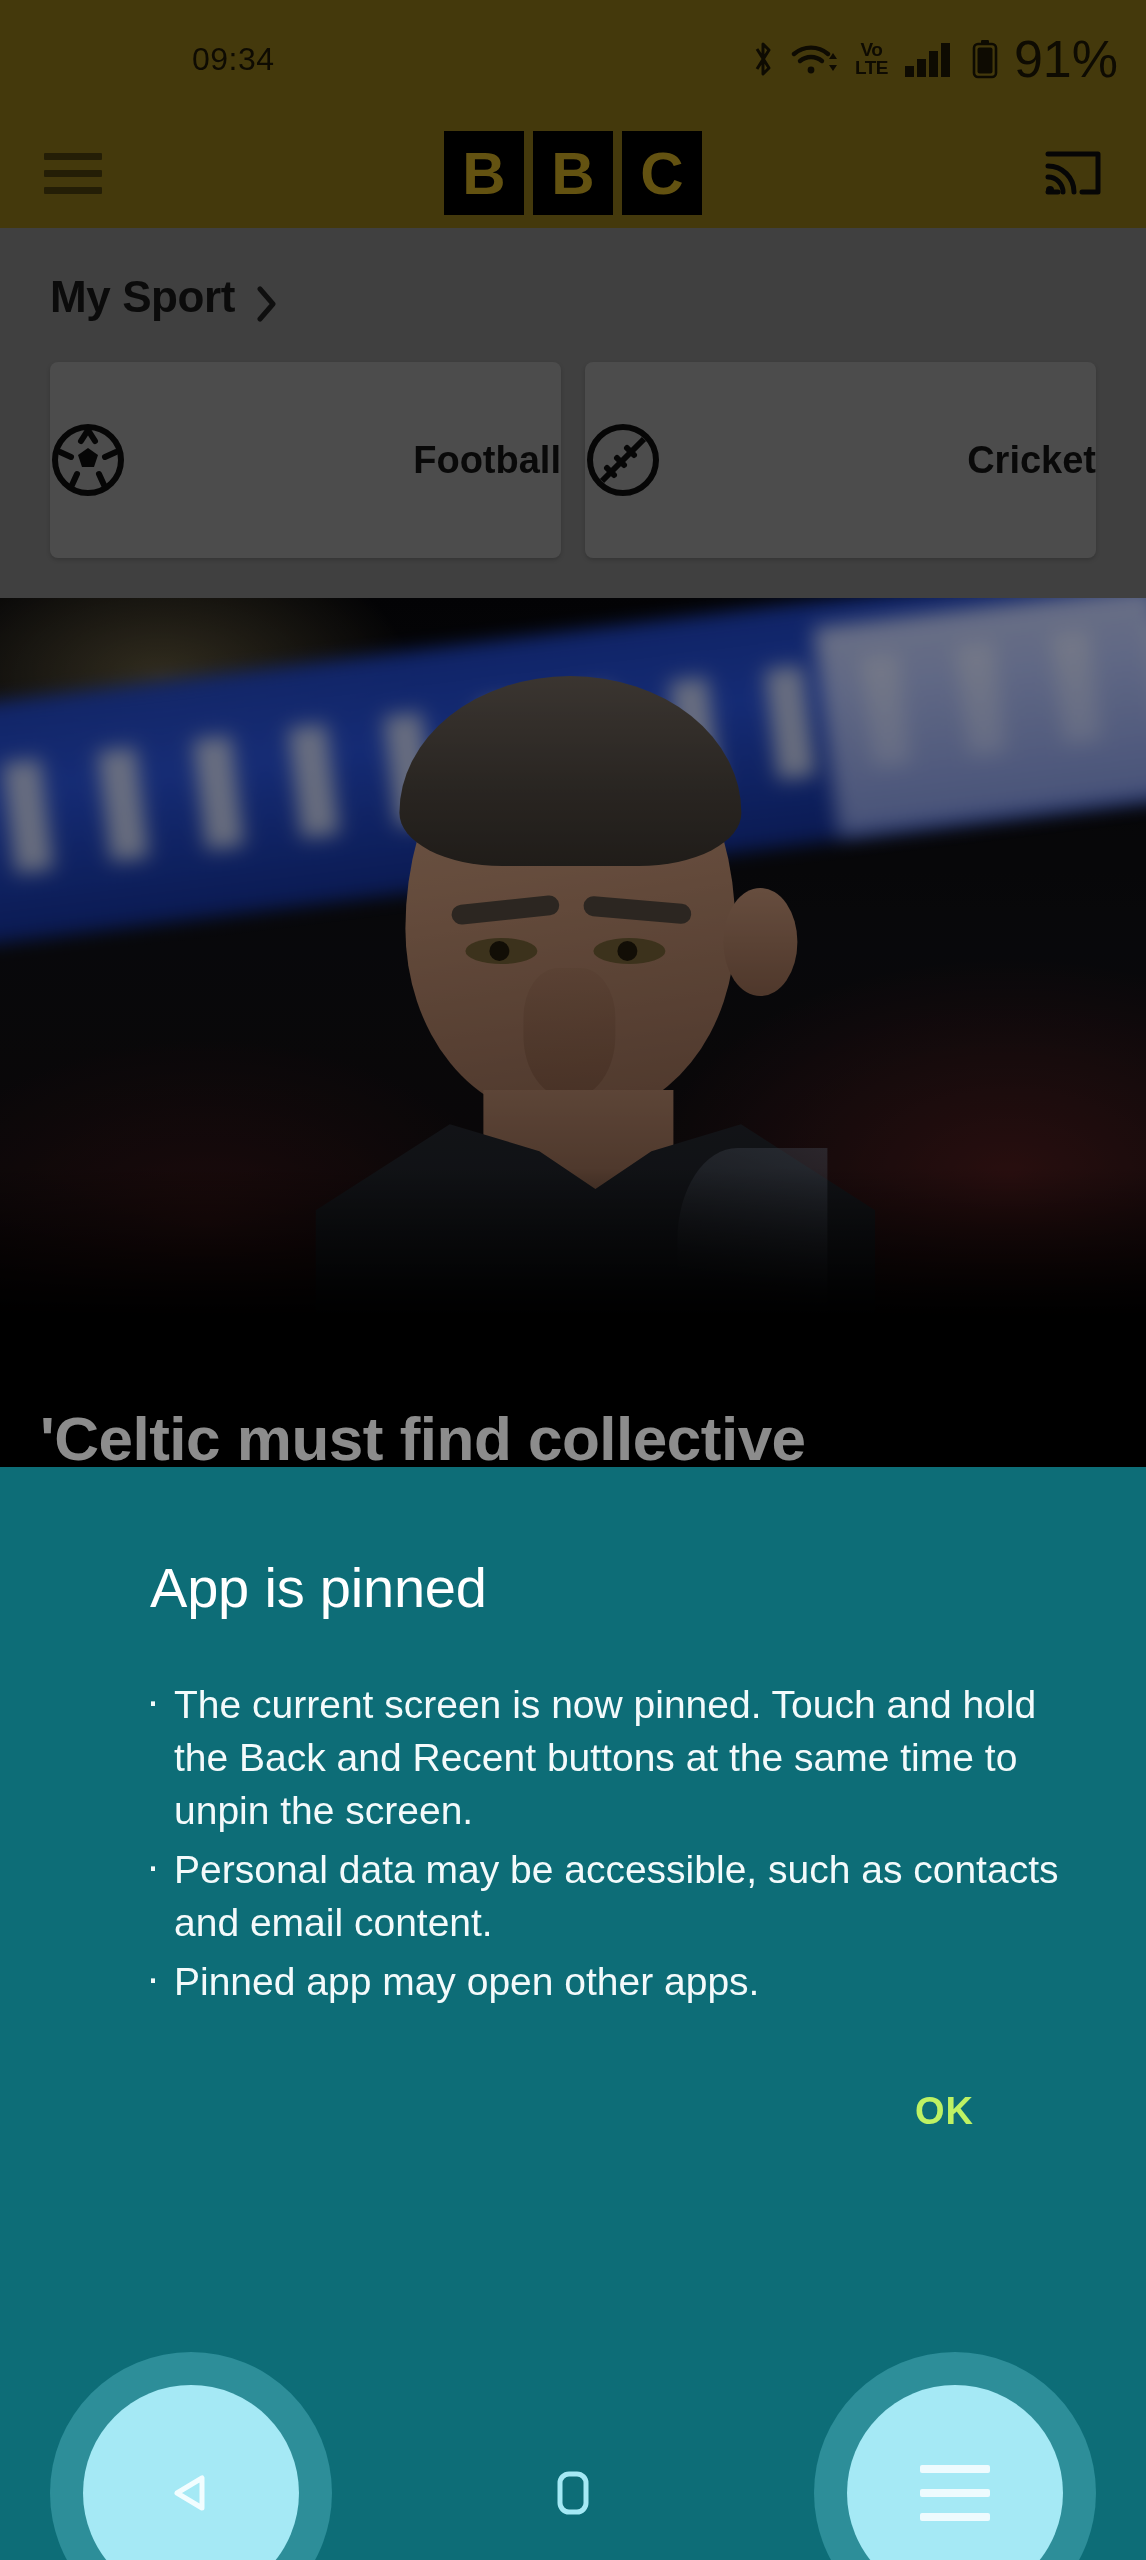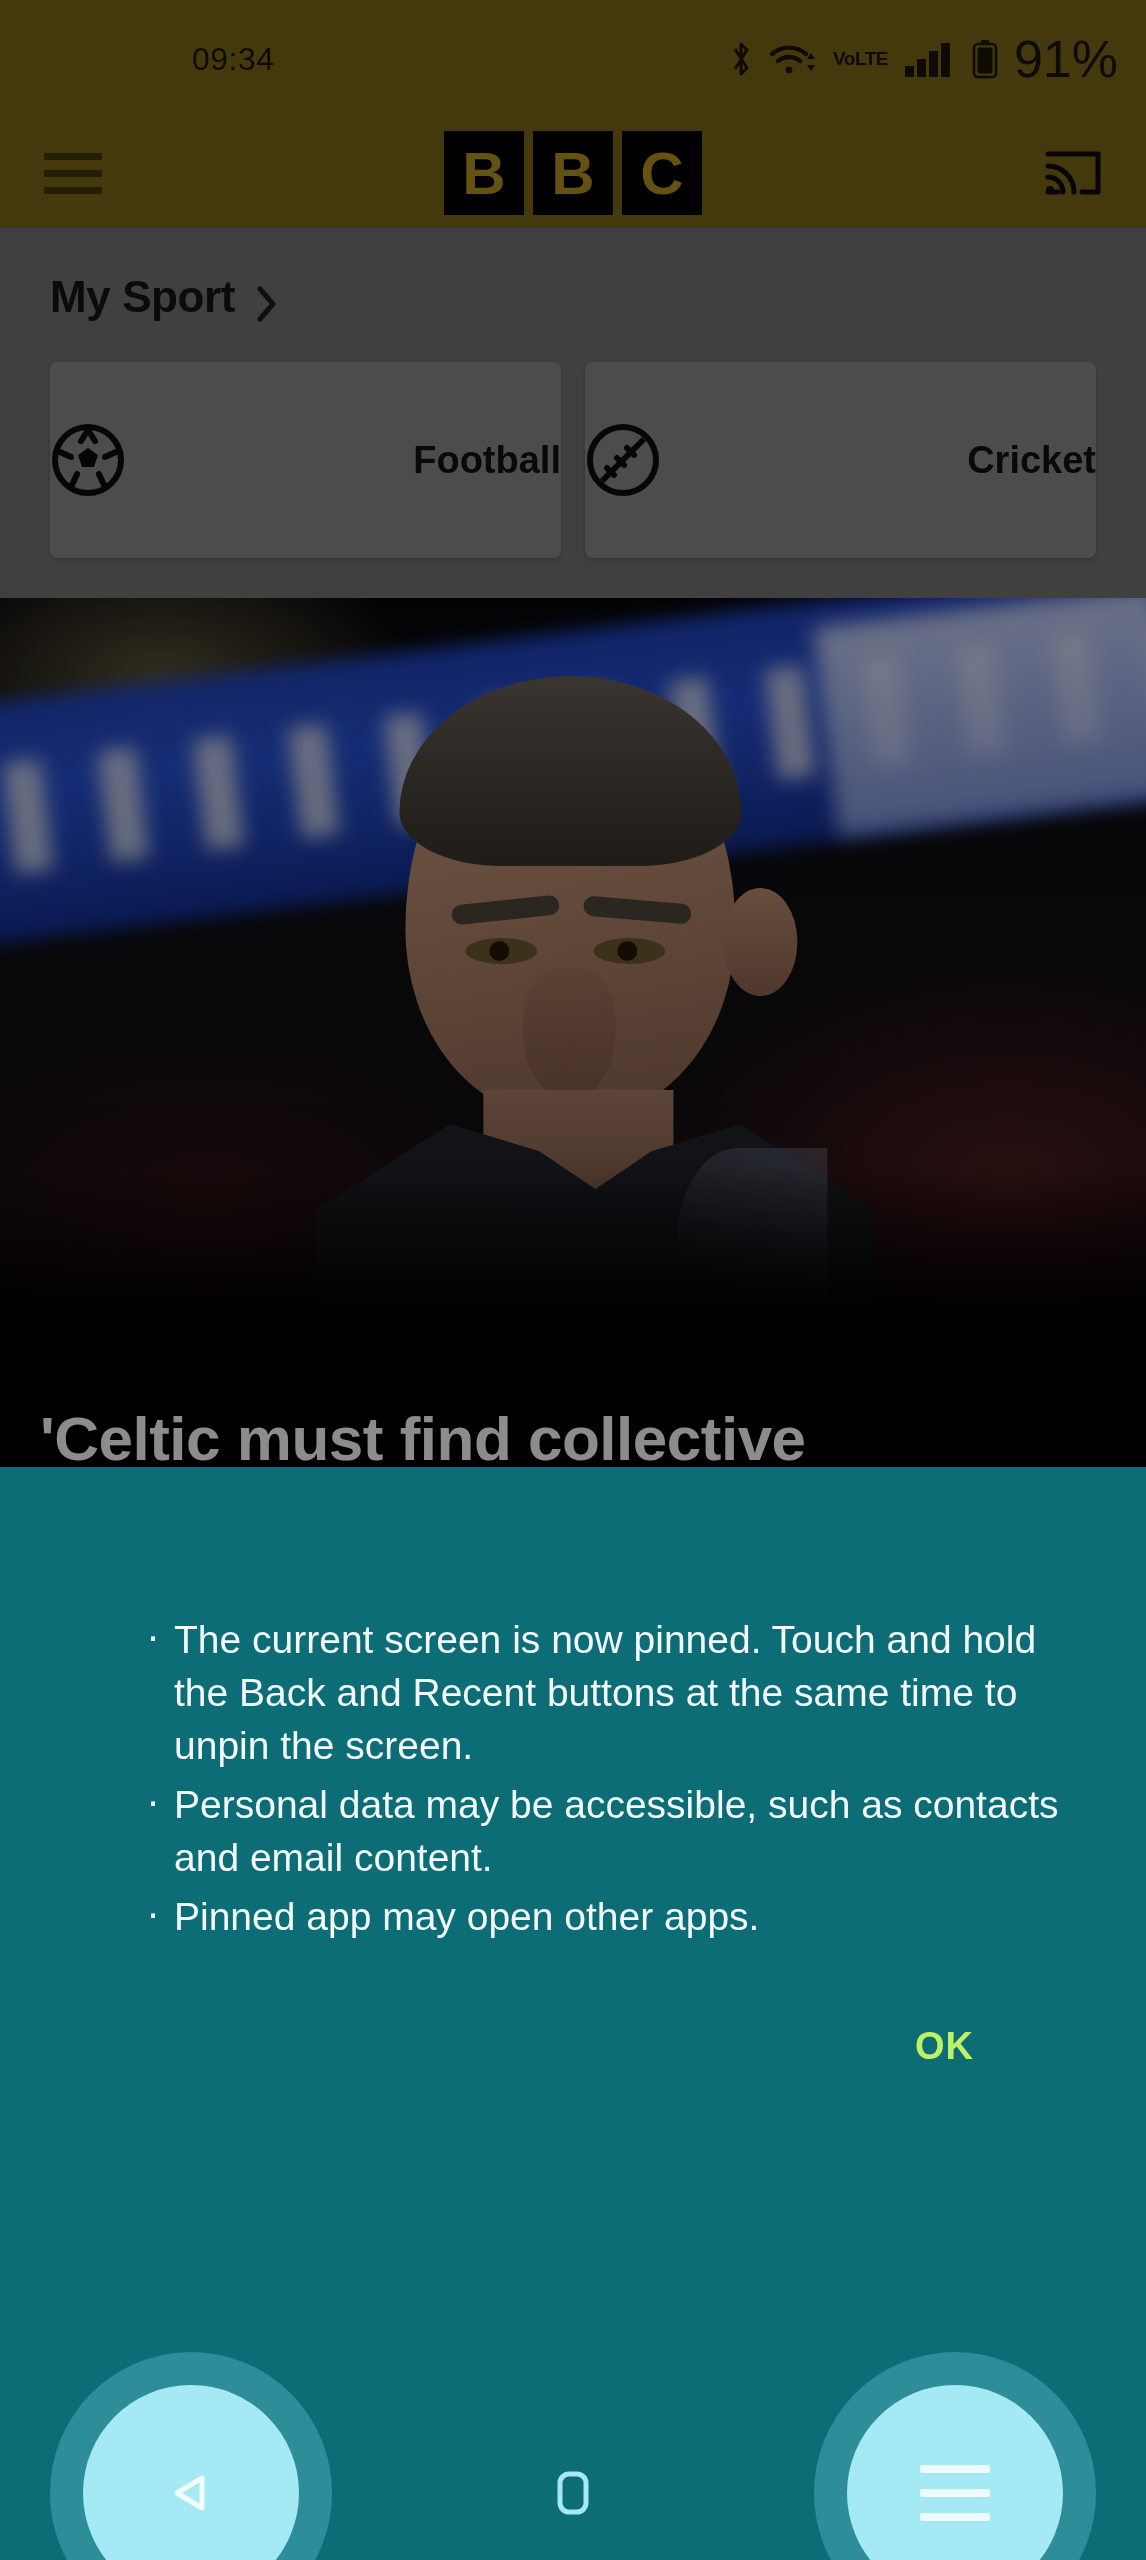--- a/index.html
+++ b/index.html
@@ -22,21 +22,21 @@
   .sb-clock{
     position:absolute; left:192px; top:0; height:118px;
     display:flex; align-items:center;
     font-size:32px; color:#1a1405; letter-spacing:.5px;
   }
   .sb-right{
     position:absolute; right:28px; top:0; height:118px;
     display:flex; align-items:center; gap:16px;
   }
   .sb-right svg{display:block;}
-  .volte{ display:flex; flex-direction:row; align-items:center; line-height:.95;}
+  .volte{ display:flex; flex-direction:column; align-items:center; line-height:.95;}
   .volte b{font-size:19px;font-weight:700;color:#1a1405;letter-spacing:-.5px;}
 
   
   .appbar{
     height:110px; background:#7d6916;
     display:flex; align-items:center; justify-content:space-between;
     padding:0 44px; position:relative;
   }
   .hamburger{width:58px;}
   .hamburger span{
@@ -359,20 +359,21 @@
   </div>
 
   <div class="headline-block">
     <h1>'Celtic must find collective</h1>
   </div>
 </div>
 
 <div id="scrim"></div>
 
 <div id="pin-dialog">
+  <h2>App is pinned</h2>
 
   <ul class="pin-list">
     <li>The current screen is now pinned. Touch and hold the Back and Recent buttons at the same time to unpin the screen.</li>
     <li>Personal data may be accessible, such as contacts and email content.</li>
     <li>Pinned app may open other apps.</li>
   </ul>
 
   <div class="pin-actions">
     <button class="ok-btn">OK</button>
   </div>

